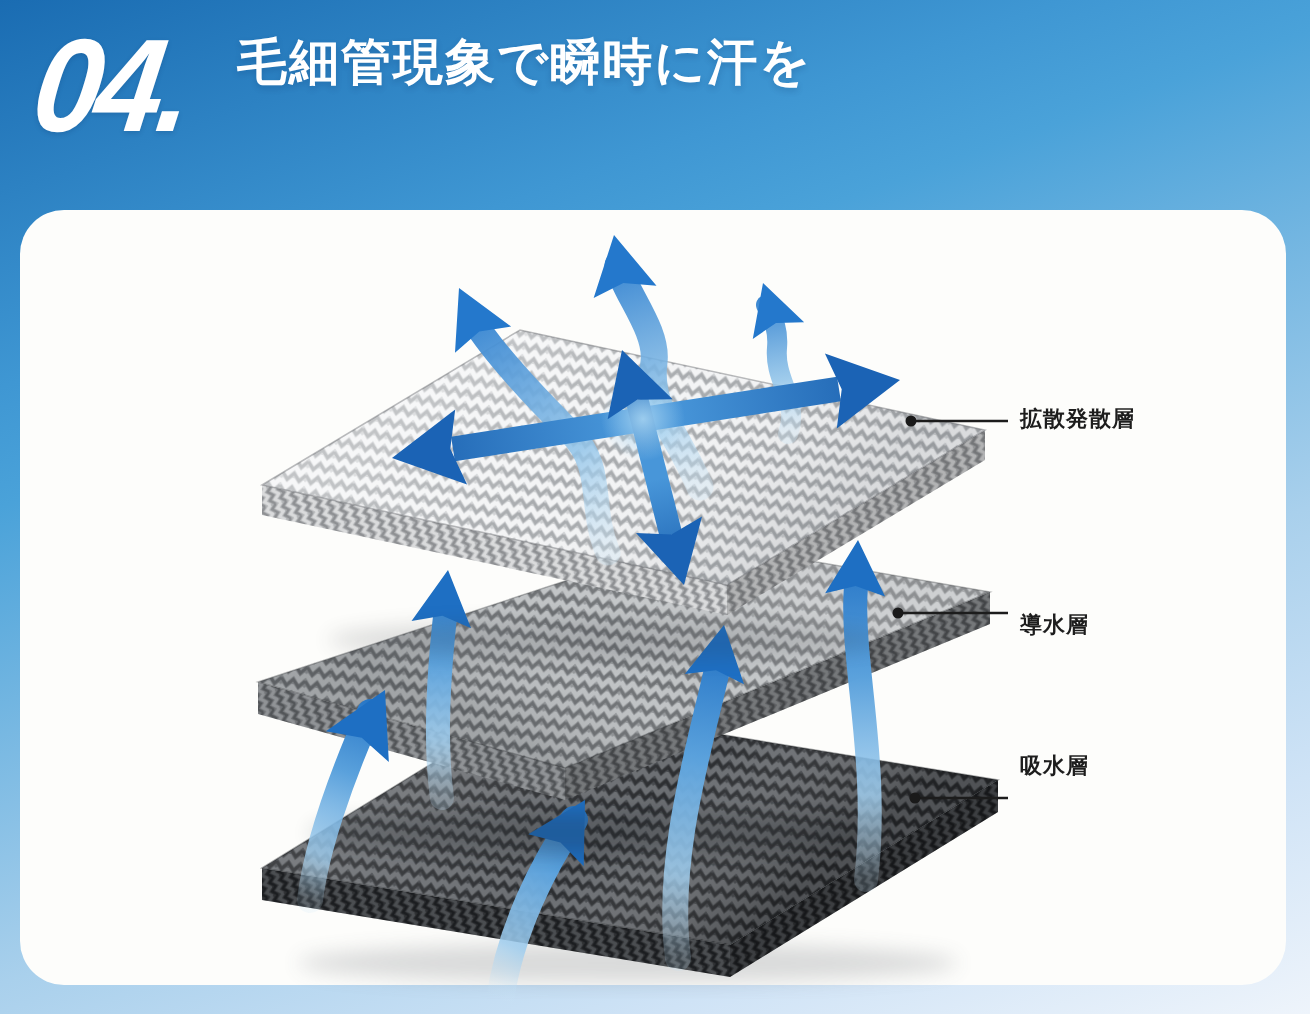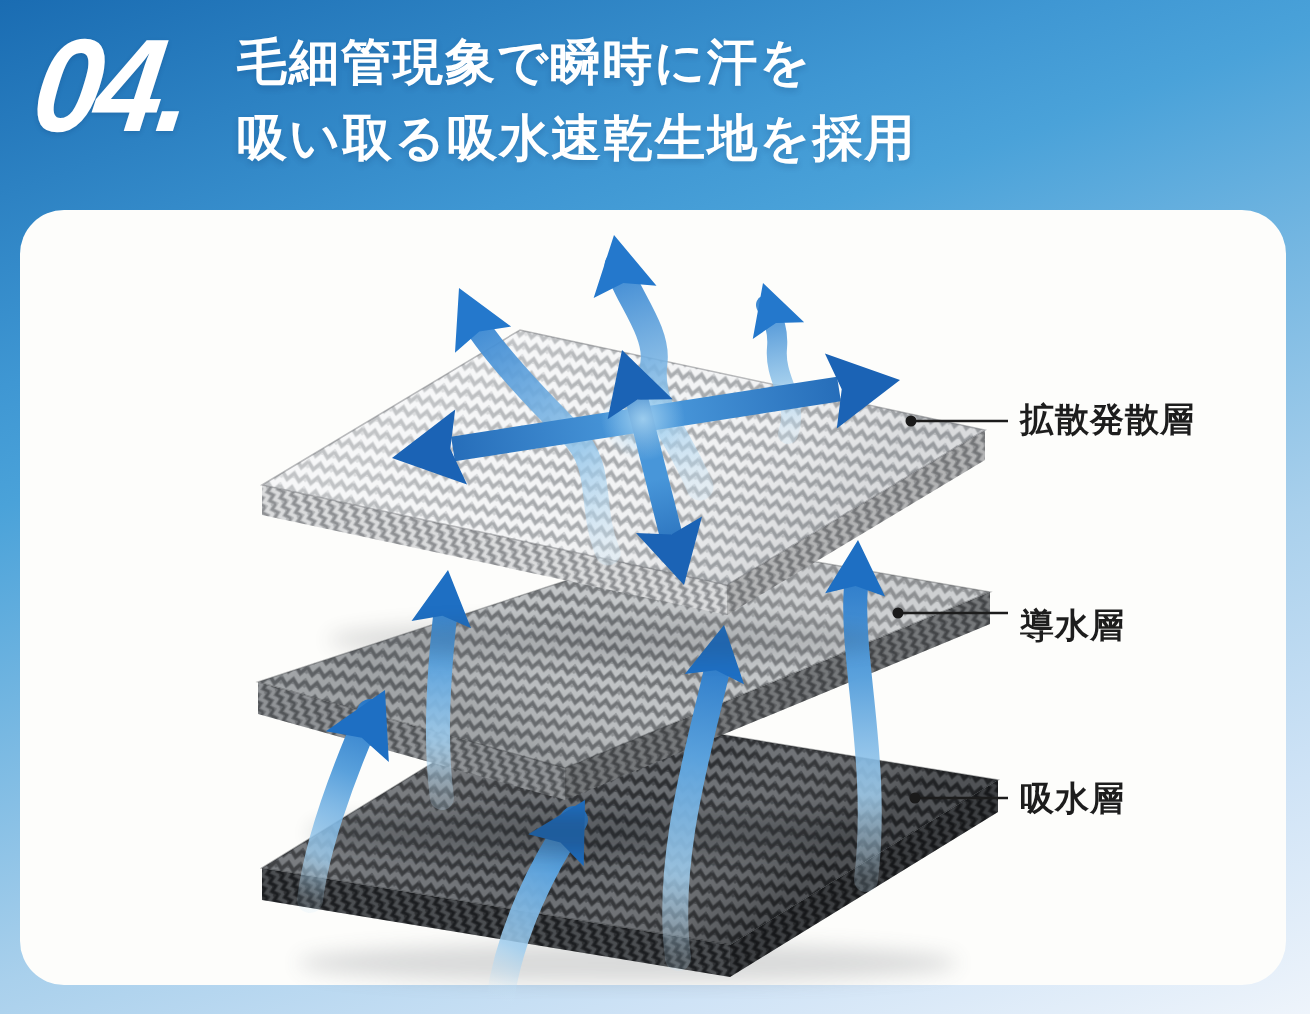--- a/index.html
+++ b/index.html
@@ -23,37 +23,36 @@
     color:#ffffff;font-weight:700;font-size:50px;line-height:76px;
     letter-spacing:2px;white-space:nowrap;
     text-shadow:0 3px 6px rgba(0,40,90,.20);
   }
   .panel{
     position:absolute;left:20px;top:210px;width:1266px;height:775px;
     background:#fdfdfb;border-radius:44px;
   }
   .illustration{position:absolute;left:0;top:0;pointer-events:none;}
   .layer-label{
-    position:absolute;color:#1d1d1d;font-size:34px;font-weight:600;
+    position:absolute;color:#1d1d1d;font-size:22px;font-weight:600;
     letter-spacing:1px;line-height:40px;white-space:nowrap;
   }
   .label-1{left:1020px;top:399px;}
   .label-2{left:1020px;top:605px;}
-  .label-3{left:1020px;top:778px;}
+  .label-3{left:1020px;top:746px;}
 </style>
 </head>
 <body>
 
 <div class="page">
 
   <div class="header">
     <div class="section-number">04.</div>
     <div class="title">
       <div>毛細管現象で瞬時に汗を</div>
-      <div>吸い取る吸水速乾生地を採用</div>
     </div>
   </div>
 
   <div class="panel"></div>
 
   <svg class="illustration" width="1310" height="1014" viewBox="0 0 1310 1014" xmlns="http://www.w3.org/2000/svg">
     <defs>
       <filter id="soft" x="-40%" y="-40%" width="180%" height="180%">
           <feGaussianBlur stdDeviation="10"></feGaussianBlur>
         </filter>

